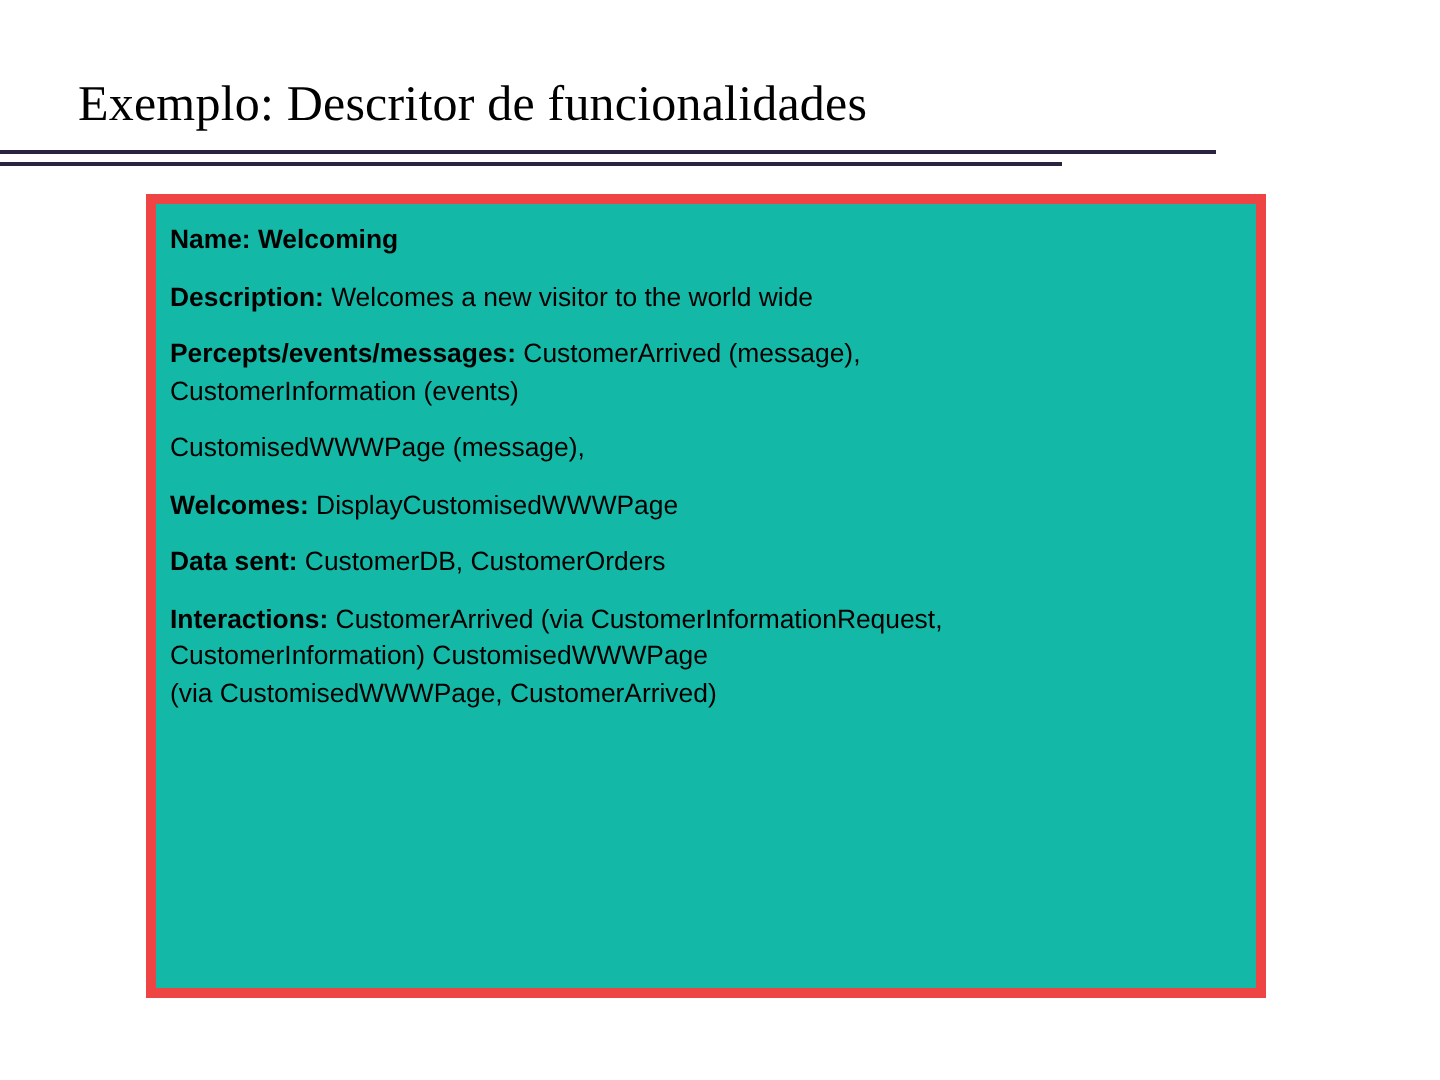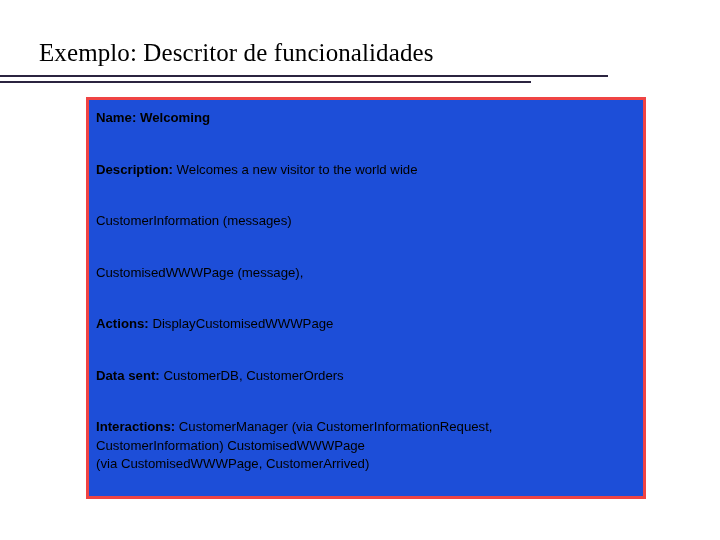--- a/index.html
+++ b/index.html
@@ -49,43 +49,43 @@
     left: 0px;
     top: 81px;
     width: 531px;
     height: 2px;
     background: #2b2440;
   }
 
   
   #descriptor-box {
     position: absolute;
-    left: 86px;
+    left: 73px;
     top: 97px;
     width: 560px;
     height: 402px;
-    border: 3px solid #ef4444;
+    border: 5px solid #ef4444;
     box-sizing: border-box;
-    background: #1d4ed8;
+    background: #14b8a6;
   }
 
   #descriptor-fields {
     position: absolute;
     left: 7px;
     top: 9px;
     right: 5px;
   }
 
   .field {
     font-size: 13.2px;
     line-height: 18.5px;
     color: #000000;
   }
   .field + .field {
-    margin-top: 33px;
+    margin-top: 10px;
   }
   .field-label {
     font-weight: bold;
   }
   .field-value {
     font-weight: normal;
   }
   .field-line {
     display: block;
   }
@@ -102,32 +102,33 @@
 
   <div id="descriptor-box">
     <div id="descriptor-fields">
         <div class="field">
           <span class="field-line"><span class="field-label">Name:</span><span class="field-label"> Welcoming</span></span>
         </div>
         <div class="field">
           <span class="field-line"><span class="field-label">Description:</span><span class="field-value"> Welcomes a new visitor to the world wide</span></span>
         </div>
         <div class="field">
-          <span class="field-line field-value">CustomerInformation (messages)</span>
+          <span class="field-line"><span class="field-label">Percepts/events/messages:</span><span class="field-value"> CustomerArrived (message),</span></span>
+          <span class="field-line field-value">CustomerInformation (events)</span>
         </div>
         <div class="field">
           <span class="field-line field-value">CustomisedWWWPage (message),</span>
         </div>
         <div class="field">
-          <span class="field-line"><span class="field-label">Actions:</span><span class="field-value"> DisplayCustomisedWWWPage</span></span>
+          <span class="field-line"><span class="field-label">Welcomes:</span><span class="field-value"> DisplayCustomisedWWWPage</span></span>
         </div>
         <div class="field">
           <span class="field-line"><span class="field-label">Data sent:</span><span class="field-value"> CustomerDB, CustomerOrders</span></span>
         </div>
         <div class="field">
-          <span class="field-line"><span class="field-label">Interactions:</span><span class="field-value"> CustomerManager (via CustomerInformationRequest,</span></span>
+          <span class="field-line"><span class="field-label">Interactions:</span><span class="field-value"> CustomerArrived (via CustomerInformationRequest,</span></span>
           <span class="field-line field-value">CustomerInformation) CustomisedWWWPage</span>
           <span class="field-line field-value">(via CustomisedWWWPage, CustomerArrived)</span>
         </div>
       </div>
   </div>
 
 </div>
 
 </body></html>

